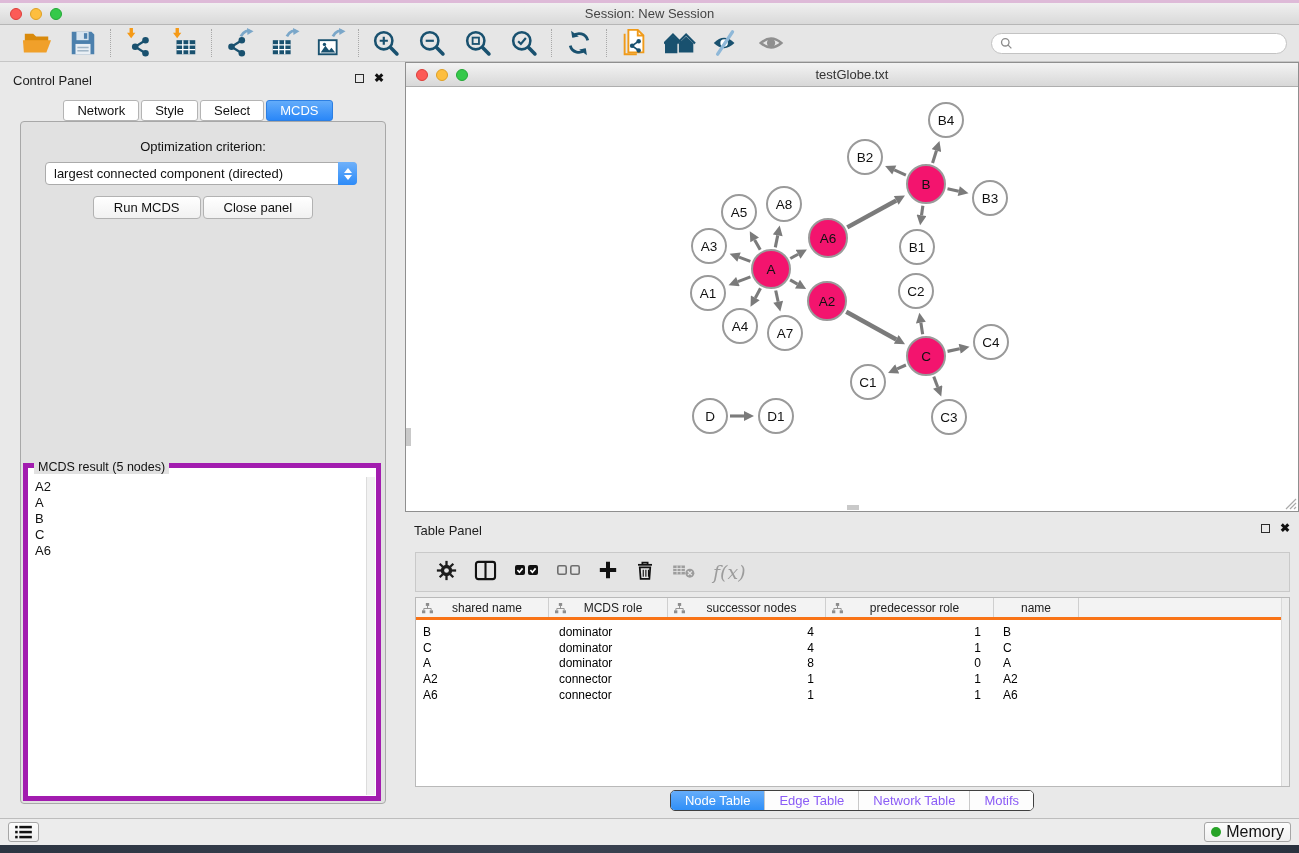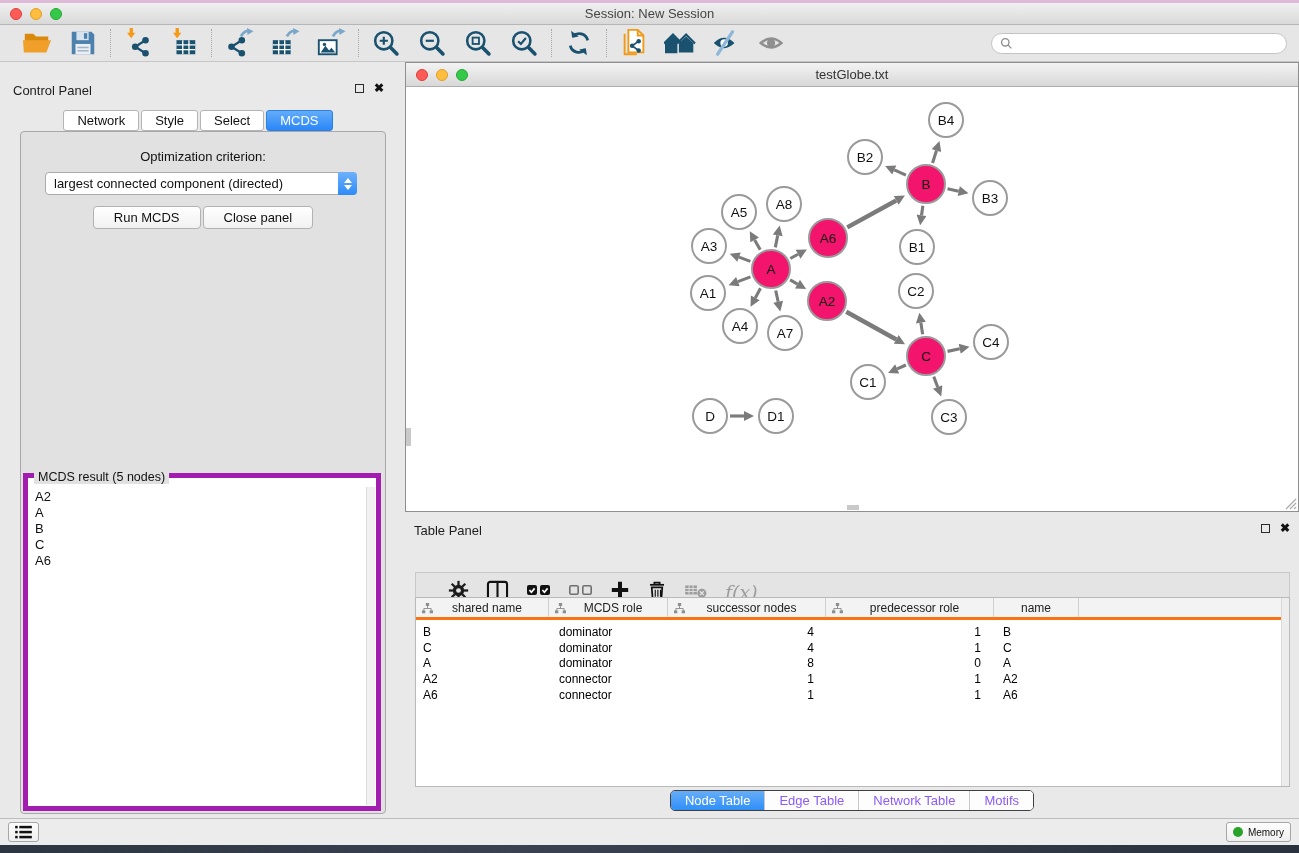--- a/index.html
+++ b/index.html
@@ -27,21 +27,21 @@
   .tb-sep { width:1px; height:28px; border-left:1px dotted #a8a8a8; }
   .tbtn { width:32px; height:32px; display:flex; align-items:center; justify-content:center; cursor:default; }
   .searchbox { margin-left:auto; margin-right:2px; width:296px; height:21px; background:#fff;
     border:1px solid #c3c3c3; border-radius:11px; display:flex; align-items:center; padding:0 8px; gap:4px; }
   .searchbox input { border:none; outline:none; flex:1; font-size:12px; background:transparent; }
 
   
   .main { position:absolute; left:0; top:62px; width:1299px; height:756px; }
 
   
-  .control-panel { position:absolute; left:4px; top:16px; width:388px; height:744px; }
+  .control-panel { position:absolute; left:4px; top:6px; width:388px; height:744px; }
   .panel-head { position:relative; height:24px; display:flex; align-items:center; }
   .panel-head .ph-title { font-size:13px; color:#1d1d1d; margin-left:9px; }
   .ph-icons { position:absolute; right:8px; top:5px; display:flex; gap:10px; align-items:center; }
   .float-ico { width:9px; height:9px; border:1.6px solid #2b2b2b; background:transparent; }
   .close-ico { font-size:12px; font-weight:bold; color:#111; line-height:10px; }
   .cp-tabs { position:absolute; left:0; top:32px; width:100%; display:flex; justify-content:center; gap:2px; }
   .cp-tab { height:21px; line-height:19px; padding:0 13px; background:#fff; border:1px solid #b4b4b4;
     border-radius:3px; font-size:13px; color:#111; }
   .cp-tab.active { background:linear-gradient(#63acfa,#2a87f8); border-color:#2d7fe2; color:#fff; }
   .cp-box { position:absolute; left:16px; right:6px; top:53px; height:683px;
@@ -73,21 +73,21 @@
     border-bottom:1px solid #aeaeae; display:flex; align-items:center; }
   .net-titlebar .title { position:absolute; left:0; right:0; text-align:center; font-size:13px; color:#333; }
   .net-canvas { position:absolute; left:0; top:24px; right:0; bottom:0; background:#fff; overflow:hidden; }
   .scrollmark-left { position:absolute; left:0; top:341px; width:5px; height:18px; background:#c9c9c9; }
   .scrollmark-bottom { position:absolute; left:441px; bottom:1px; width:12px; height:5px; background:#c9c9c9; }
   .resize-grip { position:absolute; right:1px; bottom:1px; }
 
   
   .table-panel { position:absolute; left:405px; top:456px; width:894px; height:300px; }
   .tp-toolbar { position:absolute; left:10px; right:9px; top:34px; height:40px; background:#e4e4e4;
-    border:1px solid #c9c9c9; display:flex; align-items:center; gap:17px; padding-left:32px;margin-top:20px; }
+    border:1px solid #c9c9c9; display:flex; align-items:center; gap:17px; padding-left:20px; }
   .fx { font-family:"DejaVu Serif", serif; font-style:italic; font-size:19px; color:#9c9c9c; }
   .tp-table { position:absolute; left:10px; right:9px; top:79px; height:190px; background:#fff;
     border:1px solid #b9b9b9; overflow:hidden; }
   .tbl-head { display:flex; height:22px; background:#f3f3f3; border-bottom:3px solid #f97316; }
   .tbl-hcell { position:relative; display:flex; align-items:center; border-right:1px solid #cfcfcf;
     font-size:12px; color:#222; }
   .tbl-hcell .hicon { position:absolute; left:6px; top:5px; }
   .tbl-hcell .hlabel { flex:1; text-align:center; padding-left:10px; }
   .tbl-hcell.noicon .hlabel { padding-left:0; }
   .tbl-body { padding-top:5px; }
@@ -99,21 +99,21 @@
   .seg { padding:0 14px; font-size:13px; color:#8b5cf6; line-height:20px; border-right:1px solid #c9c9c9; background:#fdfdfd; }
   .seg:last-child { border-right:none; }
   .seg.active { background:linear-gradient(#66adf9,#2f8ff8); color:#fff; }
 
   
   .statusbar { position:absolute; left:0; top:818px; width:100%; height:27px; background:#ececec;
     border-top:1px solid #bdbdbd; display:flex; align-items:center; justify-content:space-between; padding:0 8px; }
   .sb-btn { height:20px; border:1px solid #a6a6a6; border-radius:3px; background:linear-gradient(#fdfdfd,#efefef);
     display:flex; align-items:center; gap:5px; padding:0 6px; }
   .mem-dot { width:10px; height:10px; border-radius:50%; background:#27a327; }
-  .sb-btn .mem-label { font-size:10px; color:#111; }
+  .sb-btn .mem-label { font-size:16px; color:#111; }
   .desktop-bottom { position:absolute; left:0; top:845px; width:100%; height:8px;
     background:linear-gradient(90deg,#2c3542,#3a4251 40%,#2a323f); }
 </style>
 </head>
 <body>
 
 <div class="screen">
   <div class="desktop-top"></div>
 
   <div class="titlebar">

